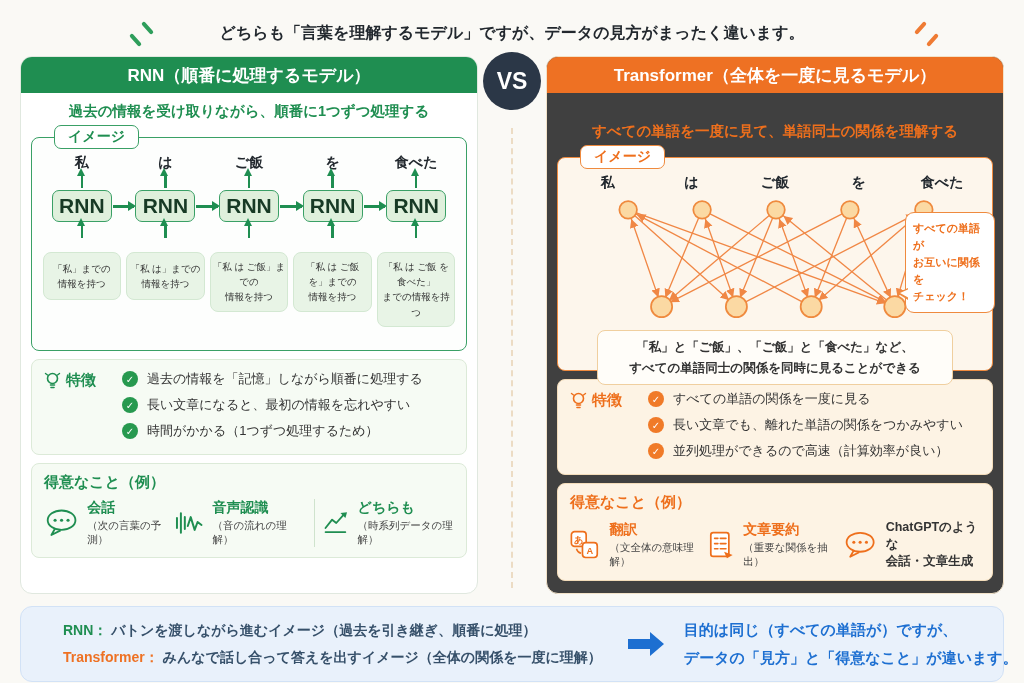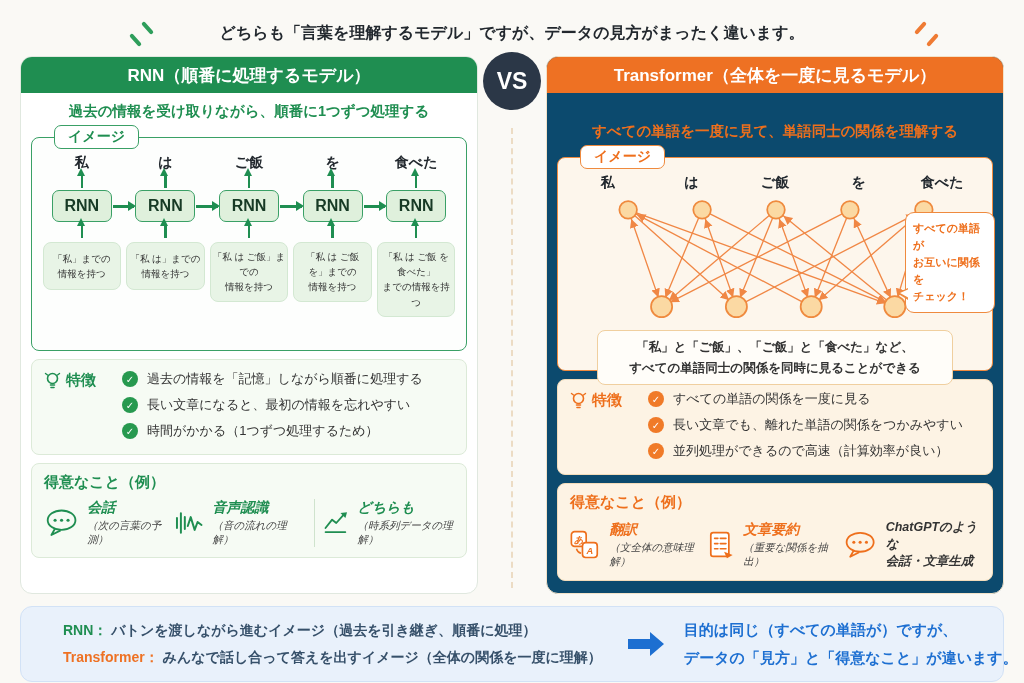--- a/index.html
+++ b/index.html
@@ -19,21 +19,21 @@
   .deco-right span { background:#ef7b33; transform:rotate(-48deg); }
   .deco-right span:last-child { margin-left:12px; }
   .subtitle { margin-top:9px; font-size:16px; font-weight:bold; color:#22282e; }
 
   
   .panels { position:relative; display:flex; justify-content:space-between; padding:0 20px; margin-top:12px; }
   .divider { position:absolute; left:511px; top:72px; bottom:6px; border-left:2px dashed #ecdcc4; }
   .vs-badge { position:absolute; left:483px; top:-4px; width:58px; height:58px; border-radius:50%; background:#2b3747; color:#fff; font-size:23px; font-weight:bold; display:flex; align-items:center; justify-content:center; z-index:5; }
   .panel { width:458px; border-radius:12px; }
   .panel-rnn { background:#ffffff; border:1px solid #e0e8df; }
-  .panel-tf { background:#0c4a6e; border:1px solid #f2e2c8; }
+  .panel-tf { background:#404040; border:1px solid #f2e2c8; }
   .panel-header { height:36px; border-radius:11px 11px 0 0; display:flex; align-items:center; justify-content:center; color:#fff; font-size:17px; font-weight:bold; }
   .panel-rnn .panel-header { background:#1f8e51; }
   .panel-tf .panel-header { background:#ee7123; }
   .tagline { text-align:center; padding:9px 4px 6px; font-size:14.5px; font-weight:bold; }
   .panel-rnn .tagline { color:#1f8e51; }
   .panel-tf .tagline { color:#ee6f1c;margin-top:20px; }
 
   
   .image-box { position:relative; margin:10px 10px 8px; height:214px; border-radius:8px; padding:16px 8px 8px; }
   .panel-rnn .image-box { border:1.5px solid #3aa066; background:#fdfefd; }
@@ -44,24 +44,24 @@
 
   .word-row { display:flex; }
   .word-row .cell { flex:1; text-align:center; font-size:14px; font-weight:bold; color:#22282e; }
 
   .rnn-grid { display:flex; }
   .rnn-col { flex:1; position:relative; padding:0 3px; }
   .v-arrow { position:relative; width:2.5px; height:13px; background:#1f8e51; margin:3px auto 2px; }
   .v-arrow::before { content:""; position:absolute; top:-7px; left:-4px; border-left:4.5px solid transparent; border-right:4.5px solid transparent; border-bottom:8px solid #1f8e51; }
   .rnn-node-row { display:flex; }
   .rnn-node-cell { flex:1; position:relative; display:flex; justify-content:center; }
-  .rnn-node { width:60px; height:32px; background:#dff0dc; border:1.5px solid #3aa066; border-radius:7px; display:flex; align-items:center; justify-content:center; font-size:16px; font-weight:bold; color:#173a25; }
+  .rnn-node { width:60px; height:32px; background:#dff0dc; border:1.5px solid #3aa066; border-radius:7px; display:flex; align-items:center; justify-content:center; font-size:21px; font-weight:bold; color:#173a25; }
   .h-arrow { position:absolute; top:15px; left:calc(50% + 31px); width:calc(100% - 62px); height:2.5px; background:#1f8e51; }
   .h-arrow::after { content:""; position:absolute; right:-2px; top:-4.5px; border-top:5.5px solid transparent; border-bottom:5.5px solid transparent; border-left:8px solid #1f8e51; }
-  .memory-row { display:flex; margin-top:2px; }
+  .memory-row { display:flex; margin-top:12px; }
   .memory-cell { flex:1; padding:0 2.5px; }
   .memory-box { background:#e8f4e6; border:1px solid #d3e8d2; border-radius:8px; min-height:48px; padding:6px 2px; text-align:center; font-size:9.5px; line-height:1.6; color:#333; display:flex; flex-direction:column; justify-content:center; }
 
   .net-svg { display:block; width:420px; height:132px; margin:2px auto 0; }
   .tf-bubble { position:absolute; right:-3px; top:54px; width:90px; background:#fff; border:1.5px solid #ef8a3e; border-radius:9px; padding:7px 7px; font-size:11px; font-weight:bold; color:#ee6f1c; line-height:1.55; z-index:3; }
   .tf-bubble::before { content:""; position:absolute; left:-9px; bottom:12px; border-top:5px solid transparent; border-bottom:7px solid transparent; border-right:11px solid #ef8a3e; }
   .tf-bubble::after { content:""; position:absolute; left:-6px; bottom:14px; border-top:4px solid transparent; border-bottom:5px solid transparent; border-right:9px solid #fff; }
   .tf-note { width:356px; margin:4px auto 0; background:#fffdf9; border:1px solid #f0cf9f; border-radius:8px; padding:6px 4px; text-align:center; font-size:12.5px; font-weight:bold; color:#333; line-height:1.65; }
 
   
@@ -78,21 +78,21 @@
   .panel-tf  .check { background:#f07a28; }
 
   
   .strength-box { margin:0 10px 12px; border-radius:8px; padding:9px 12px 10px; }
   .panel-rnn .strength-box { background:#f6fbf4; border:1px solid #dcead8; }
   .panel-tf  .strength-box { background:#fdf3e4; border:1px solid #f3dcba; }
   .strength-title { font-size:15px; font-weight:bold; margin-bottom:7px; }
   .panel-rnn .strength-title { color:#1f8e51; }
   .panel-tf  .strength-title { color:#ee6f1c; }
   .strength-items { display:flex; align-items:center; }
-  .strength-item { flex:1; display:flex; align-items:center; gap:8px;font-style:italic; }
+  .strength-item { flex:1; display:flex; align-items:center; gap:8px; }
   .strength-text .name { font-size:14px; font-weight:bold; }
   .panel-rnn .strength-text .name { color:#1f8e51; }
   .panel-tf  .strength-text .name { color:#ee6f1c; }
   .strength-text .desc { font-size:10.5px; color:#444; margin-top:2px; }
   .strength-item.plain .name, .strength-item.plain .desc { color:#333; font-size:12.5px; font-weight:bold; margin-top:0; }
   .v-sep { width:1px; align-self:stretch; background:#cfe3cd; margin:0 8px; }
 
   
   .summary { margin:12px 20px 0; background:#e9f1fb; border:1px solid #d2e2f6; border-radius:12px; height:76px; display:flex; align-items:center; padding:0 24px; gap:18px; }
   .sum-lines { line-height:1.95; font-size:14px; font-weight:bold; color:#36506a; white-space:nowrap; }

